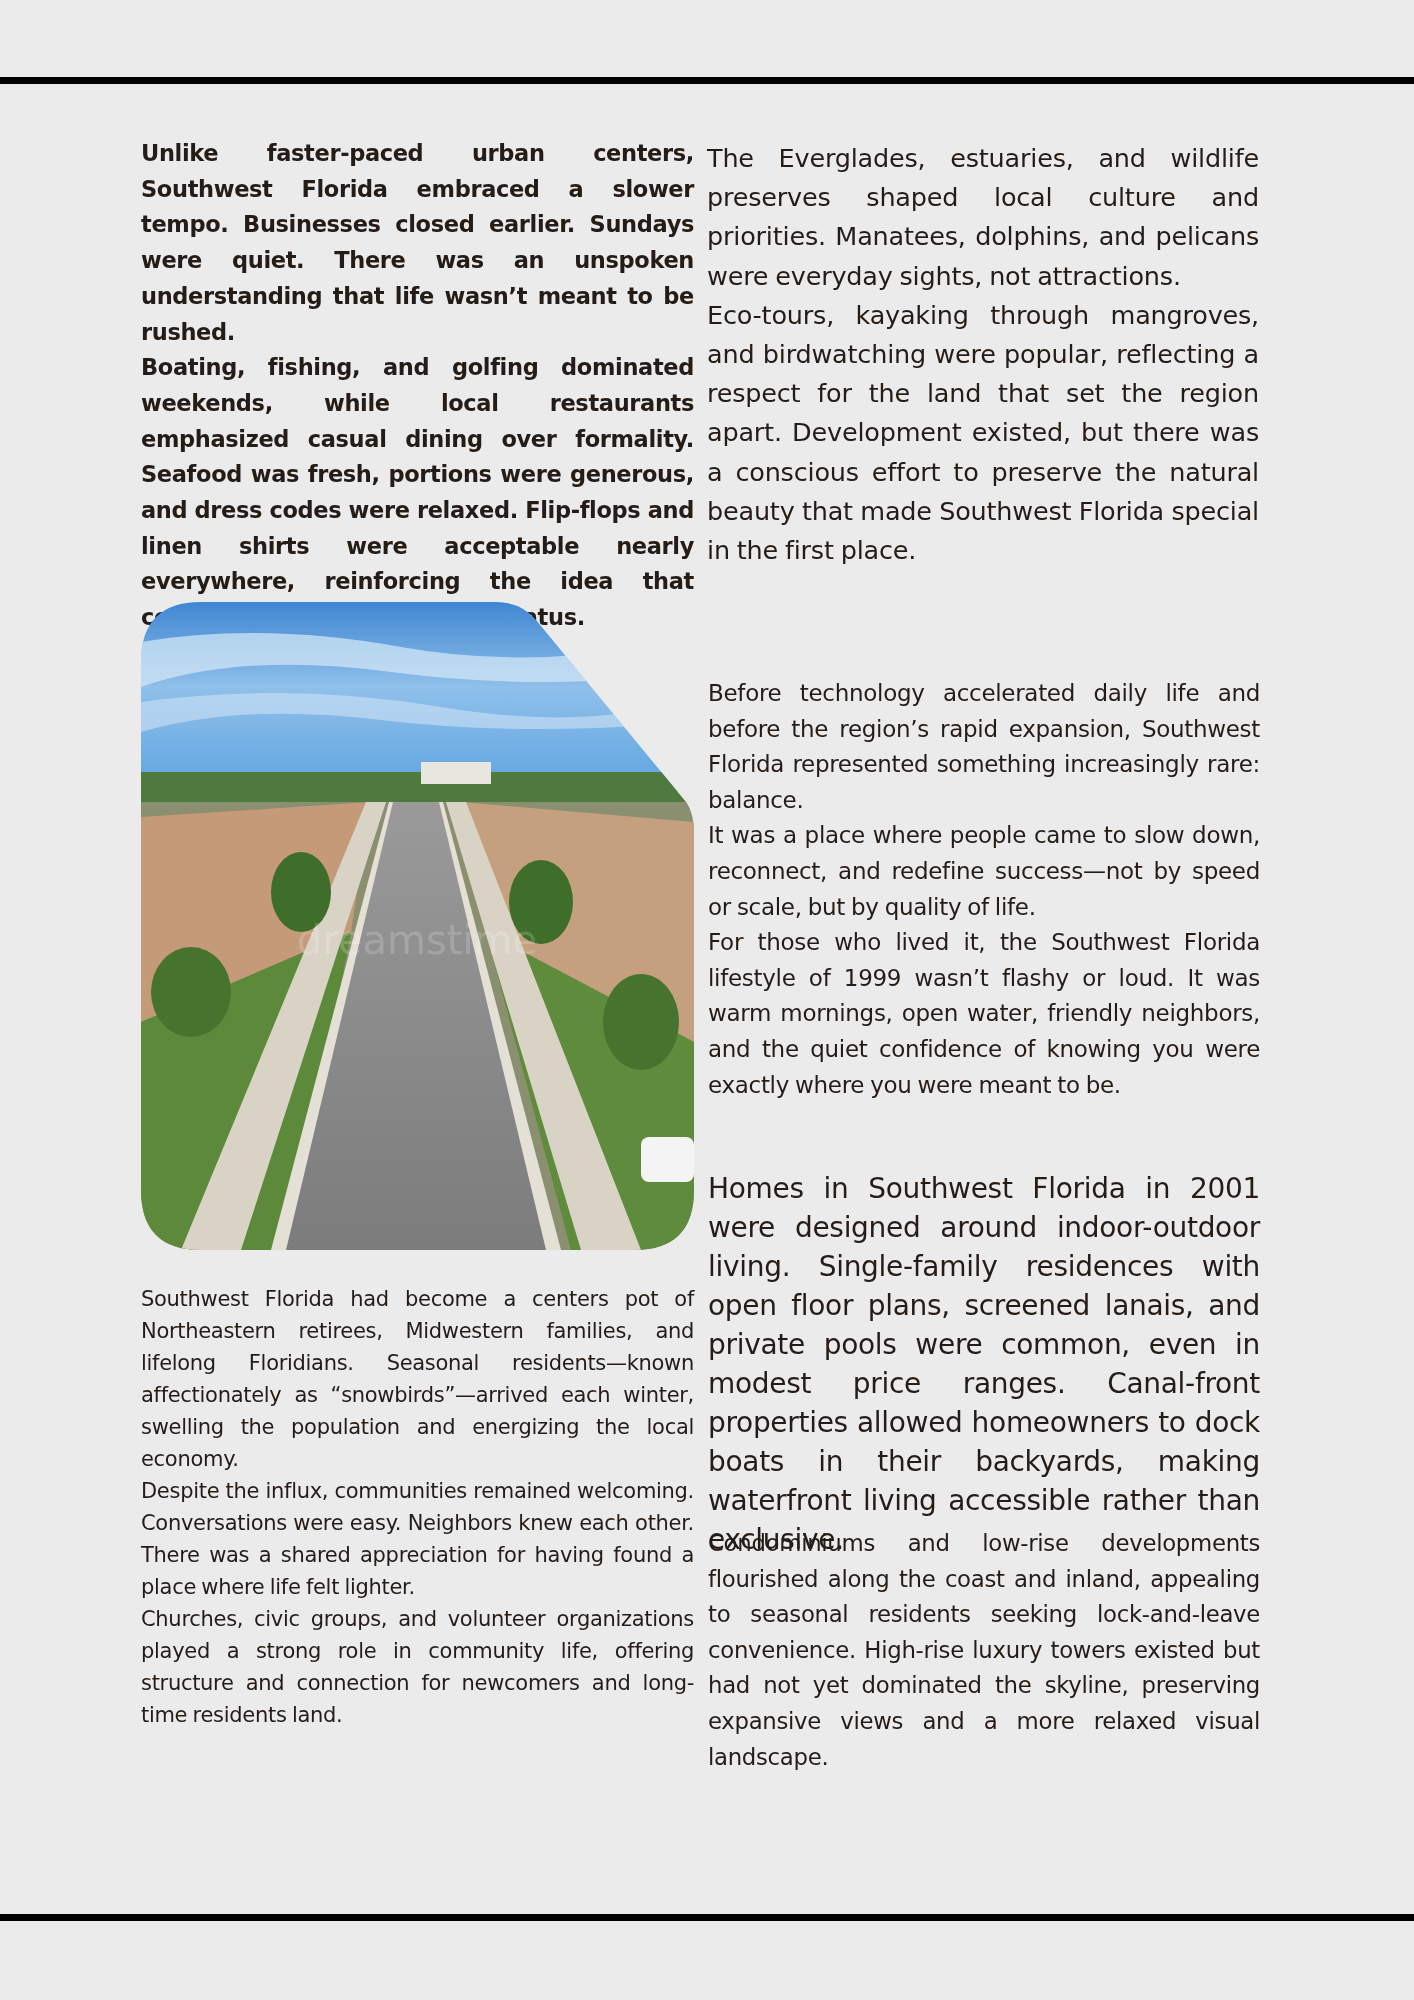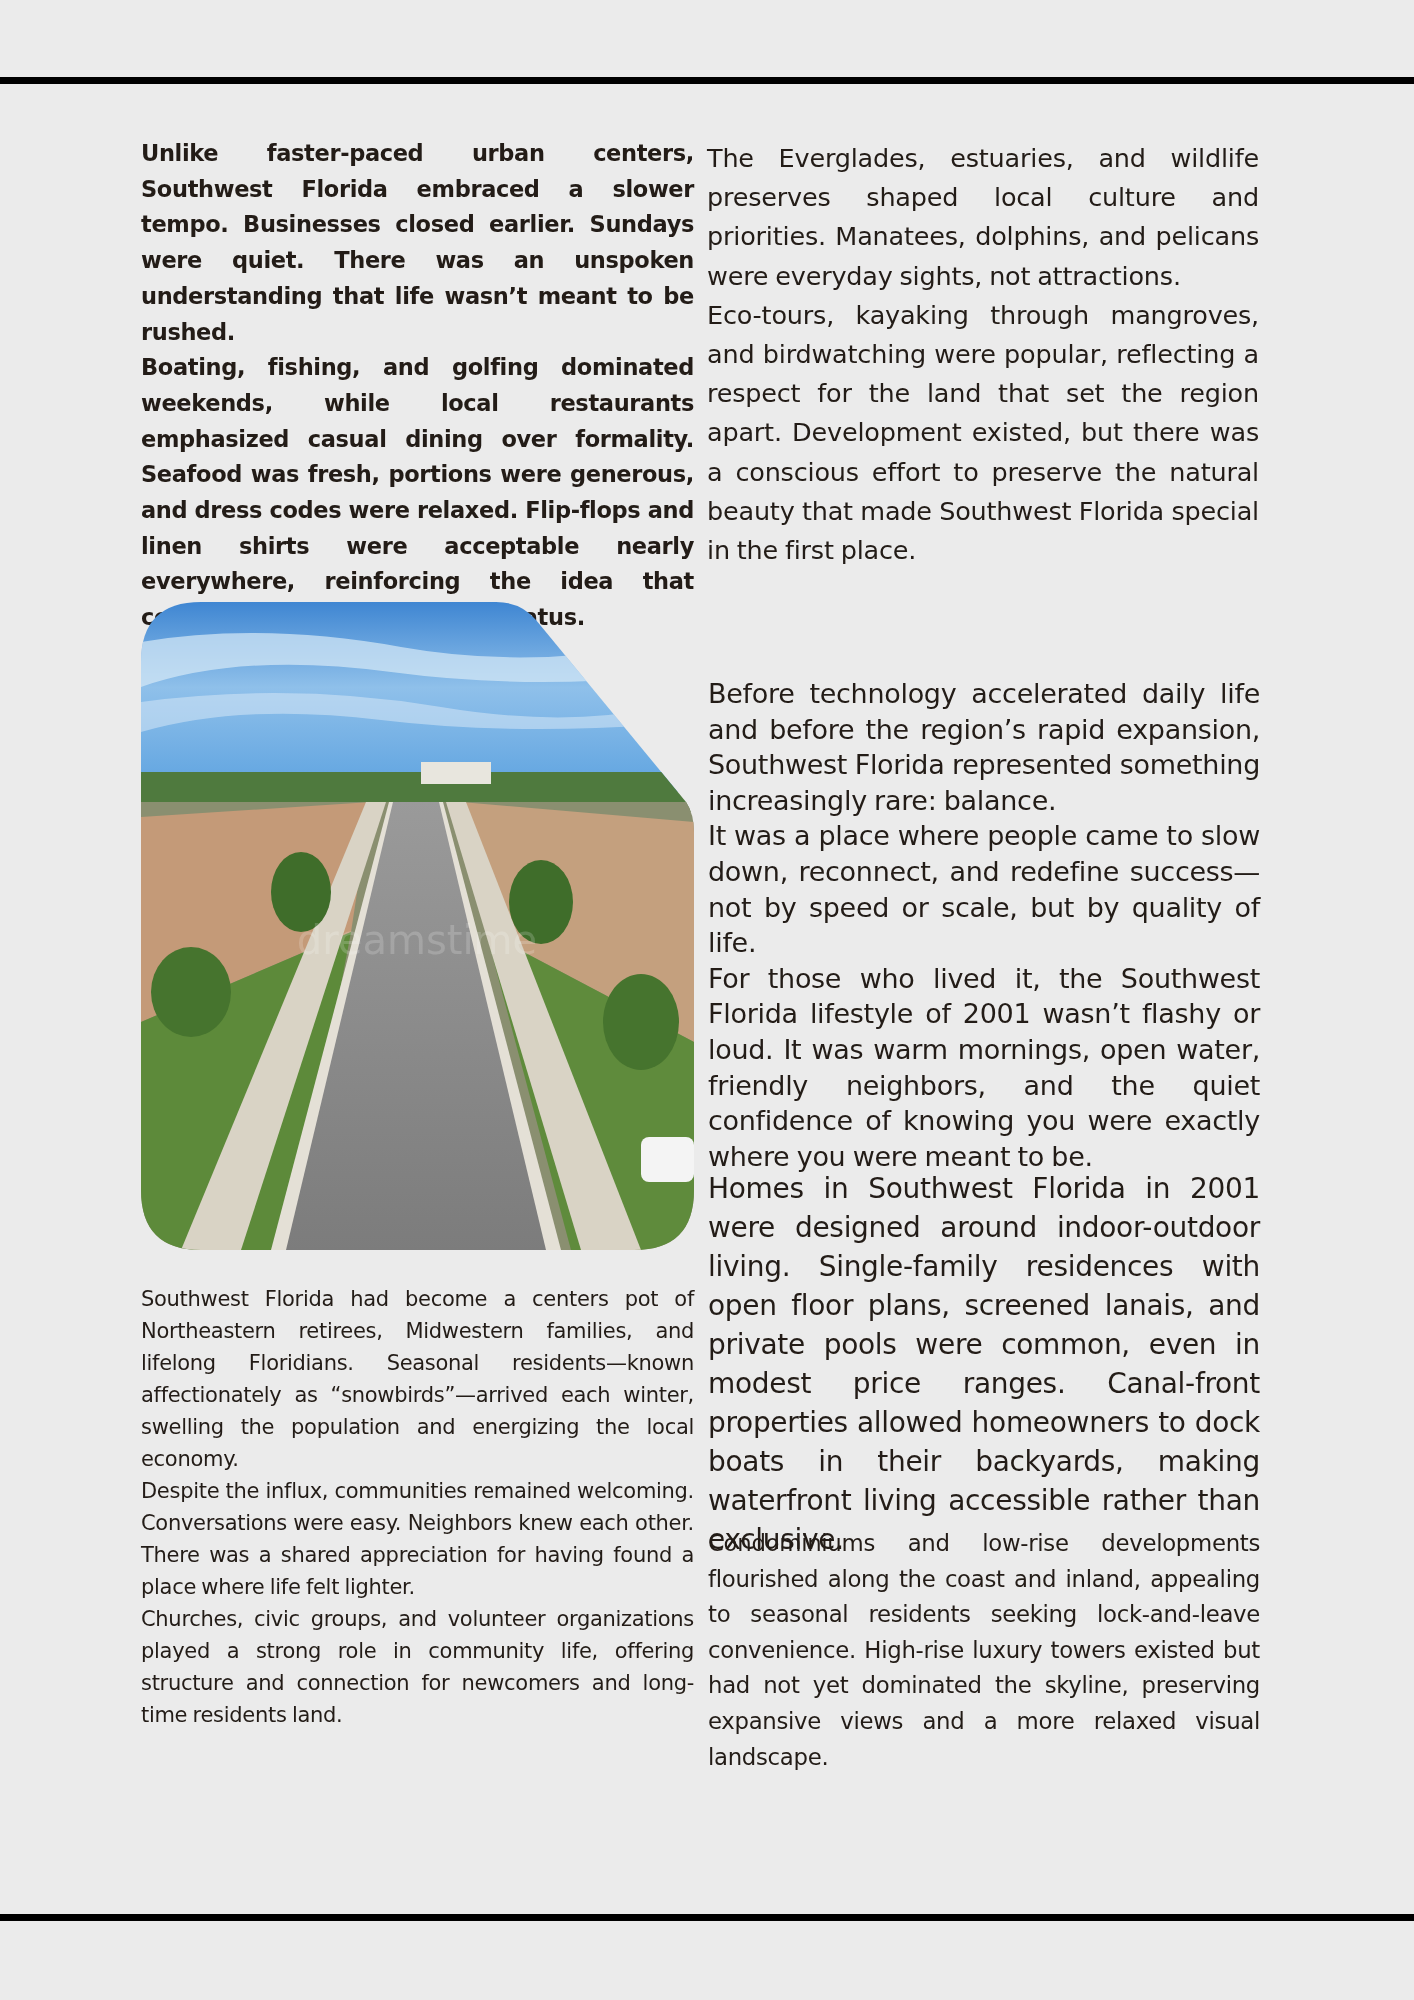--- a/index.html
+++ b/index.html
@@ -23,21 +23,21 @@
   .left-top p { font-size: 22.5px; line-height: 35.7px; letter-spacing: -0.35px; word-spacing: -1px; }
 
   .left-bottom { left: 141px; top: 1283px; width: 553px; }
   .left-bottom p { font-size: 21px; line-height: 32px; letter-spacing: -0.3px; word-spacing: -1px; }
 
   
   .right-a { left: 707px; top: 139px; width: 552px; }
   .right-a p { font-size: 25.5px; line-height: 39.2px; letter-spacing: -0.2px; word-spacing: -1px; }
 
   .right-b { left: 708px; top: 676px; width: 552px; }
-  .right-b p { font-size: 27px; line-height: 35.6px; letter-spacing: -0.3px; word-spacing: -1px; }
+  .right-b p { font-size: 23px; line-height: 35.6px; letter-spacing: -0.3px; word-spacing: -1px; }
 
   .right-c { left: 708px; top: 1169px; width: 552px; }
   .right-c p { font-size: 28px; line-height: 39px; letter-spacing: -0.3px; word-spacing: -1px; }
 
   .right-d { left: 708px; top: 1526px; width: 552px; }
   .right-d p { font-size: 22.8px; line-height: 35.6px; letter-spacing: -0.3px; word-spacing: -1px; }
 
   .photo {
     position: absolute; left: 141px; top: 602px; width: 553px; height: 674px;
   }
@@ -102,21 +102,21 @@
 </div>
 
 <div class="col right-a">
   <p>The Everglades, estuaries, and wildlife preserves shaped local culture and priorities. Manatees, dolphins, and pelicans were everyday sights, not attractions.</p>
   <p>Eco-tours, kayaking through mangroves, and birdwatching were popular, reflecting a respect for the land that set the region apart. Development existed, but there was a conscious effort to preserve the natural beauty that made Southwest Florida special in the first place.</p>
 </div>
 
 <div class="col right-b">
   <p>Before technology accelerated daily life and before the region’s rapid expansion, Southwest Florida represented something increasingly rare: balance.</p>
   <p>It was a place where people came to slow down, reconnect, and redefine success—not by speed or scale, but by quality of life.</p>
-  <p>For those who lived it, the Southwest Florida lifestyle of 2001 wasn’t flashy or loud. It was warm mornings, open water, friendly neighbors, and the quiet confidence of knowing you were exactly where you were meant to be.</p>
+  <p>For those who lived it, the Southwest Florida lifestyle of 1999 wasn’t flashy or loud. It was warm mornings, open water, friendly neighbors, and the quiet confidence of knowing you were exactly where you were meant to be.</p>
 </div>
 
 <div class="col right-c">
   <p>Homes in Southwest Florida in 2001 were designed around indoor-outdoor living. Single-family residences with open floor plans, screened lanais, and private pools were common, even in modest price ranges. Canal-front properties allowed homeowners to dock boats in their backyards, making waterfront living accessible rather than exclusive.</p>
 </div>
 
 <div class="col right-d">
   <p>Condominiums and low-rise developments flourished along the coast and inland, appealing to seasonal residents seeking lock-and-leave convenience. High-rise luxury towers existed but had not yet dominated the skyline, preserving expansive views and a more relaxed visual landscape.</p>
 </div>
 

